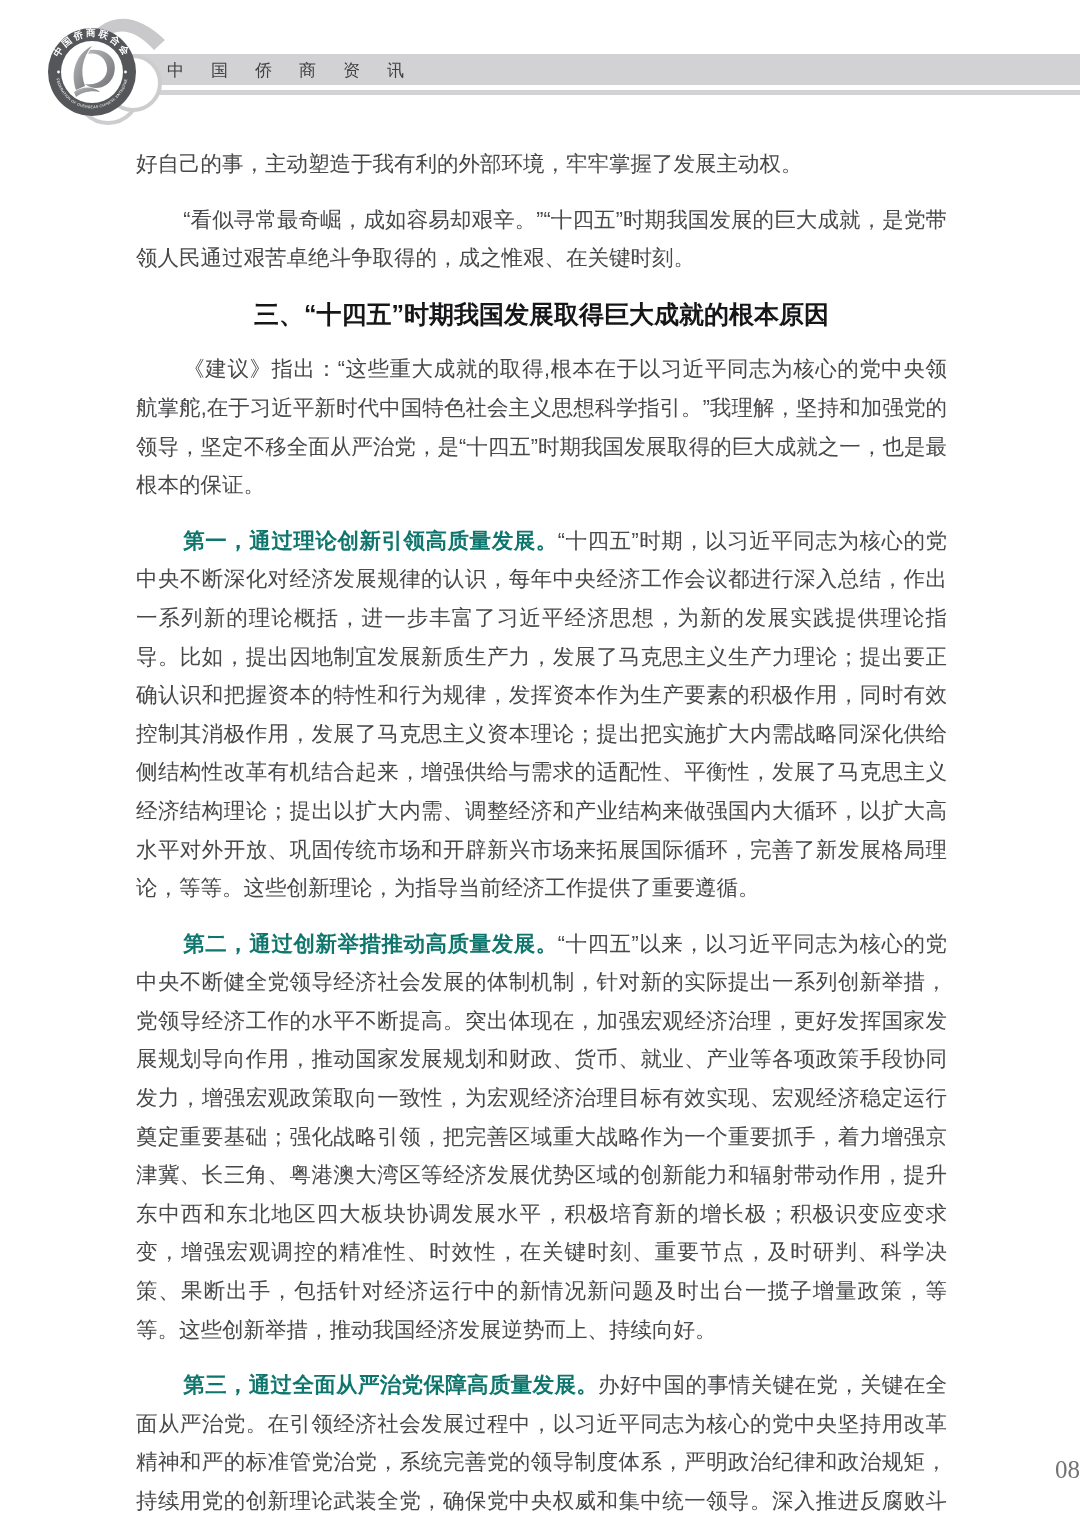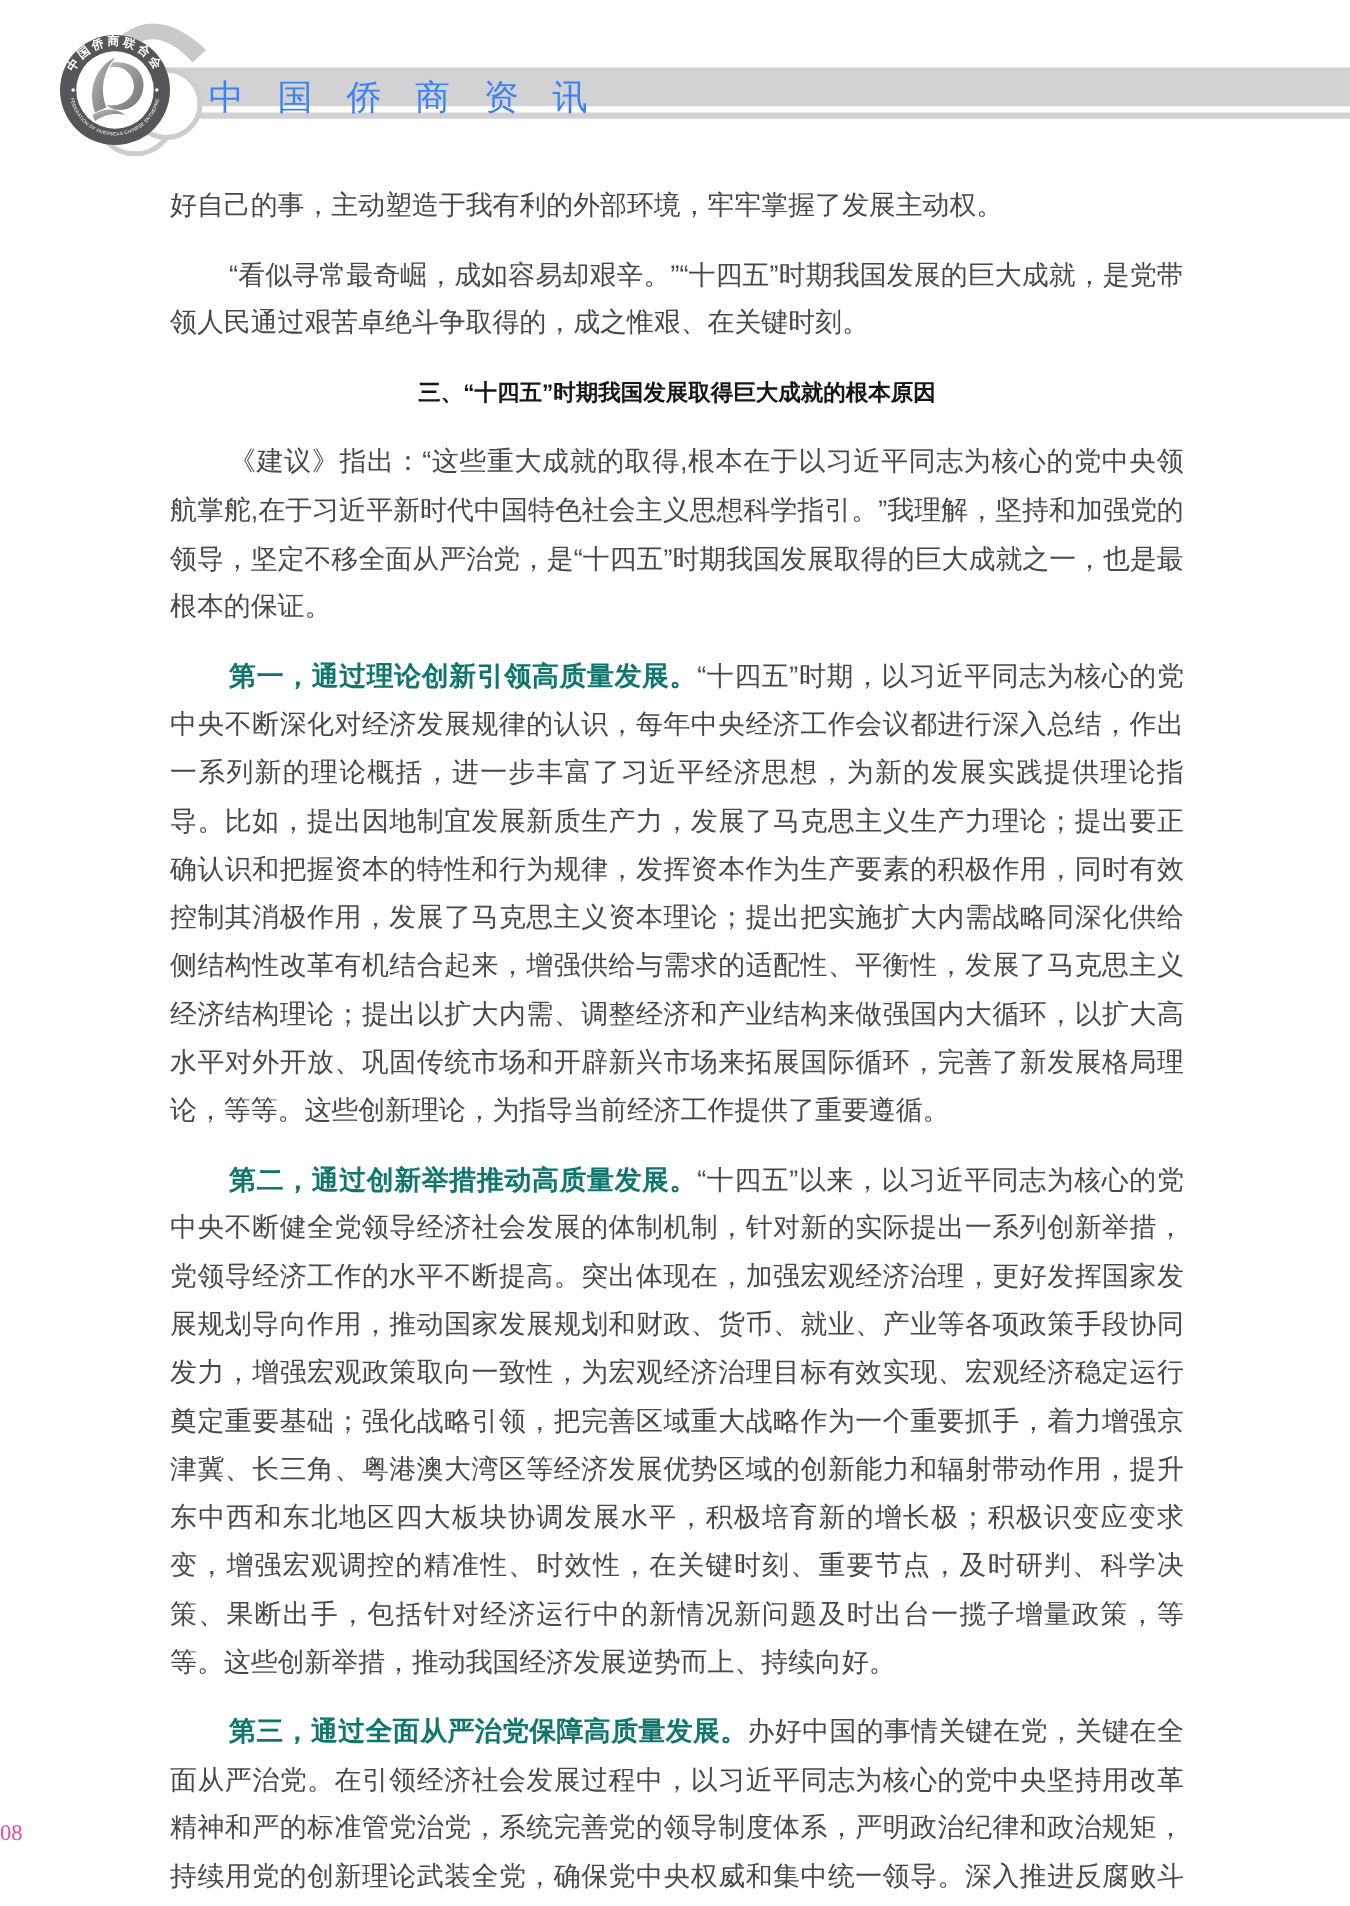--- a/index.html
+++ b/index.html
@@ -4,42 +4,42 @@
 <style>
   html,body{margin:0;padding:0;background:#ffffff;}
   .page{
     position:relative;width:1080px;height:1525px;background:#ffffff;overflow:hidden;
     font-family:"Liberation Sans","DejaVu Sans",sans-serif;
   }
   
   .header-bar{position:absolute;left:104px;right:0;top:54px;height:31px;background:#d2d2d4;}
   .header-rule{position:absolute;left:104px;right:0;top:90px;height:5px;background:#d2d2d4;}
   .masthead{
-    position:absolute;left:167px;top:59px;font-size:28px;letter-spacing:27px;
-    color:#3b82f6;white-space:nowrap;
+    position:absolute;left:167px;top:59px;font-size:17px;letter-spacing:27px;
+    color:#404040;white-space:nowrap;
   }
   .logo-svg{position:absolute;left:30px;top:0;width:200px;height:140px;}
   
   .article{
     position:absolute;left:119px;top:128px;width:845px;
     font-size:21.5px;line-height:38.6px;color:#48484b;
     text-align:justify;text-justify:inter-ideograph;
   }
   .article p{margin:17px;}
   .article p.indent{text-indent:2.2em;}
   .article p strong{font-weight:bold;color:#0f766e;}
   .article h2.section-heading{
-    margin:0;font-size:18px;font-weight:bold;color:#161618;
+    margin:0;font-size:25px;font-weight:bold;color:#161618;
     text-align:center;line-height:38.6px;text-indent:0;
   }
   
   .page-number{
-    position:absolute;left:0;right:0;top:1456px;text-align:left;
+    position:absolute;left:0;right:0;top:1456px;text-align:right;
     font-family:"Liberation Serif","DejaVu Serif",serif;
-    font-size:18px;color:#ec4899;
+    font-size:25px;color:#737373;
   }
 </style>
 </head>
 <body>
 
 <div class="page">
 
   <div class="header-bar"></div>
   <div class="header-rule"></div>
 

